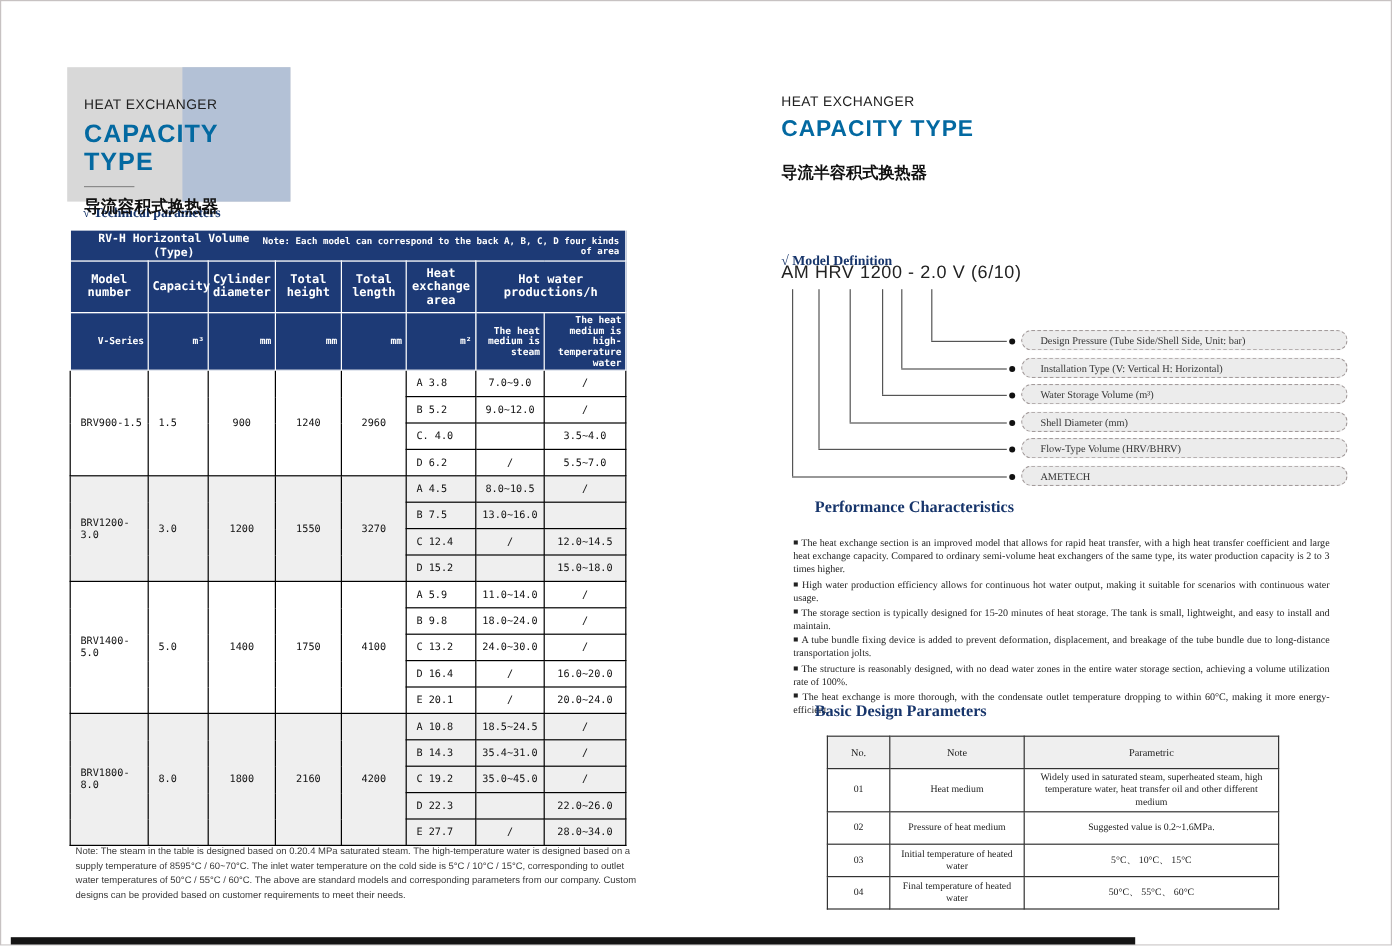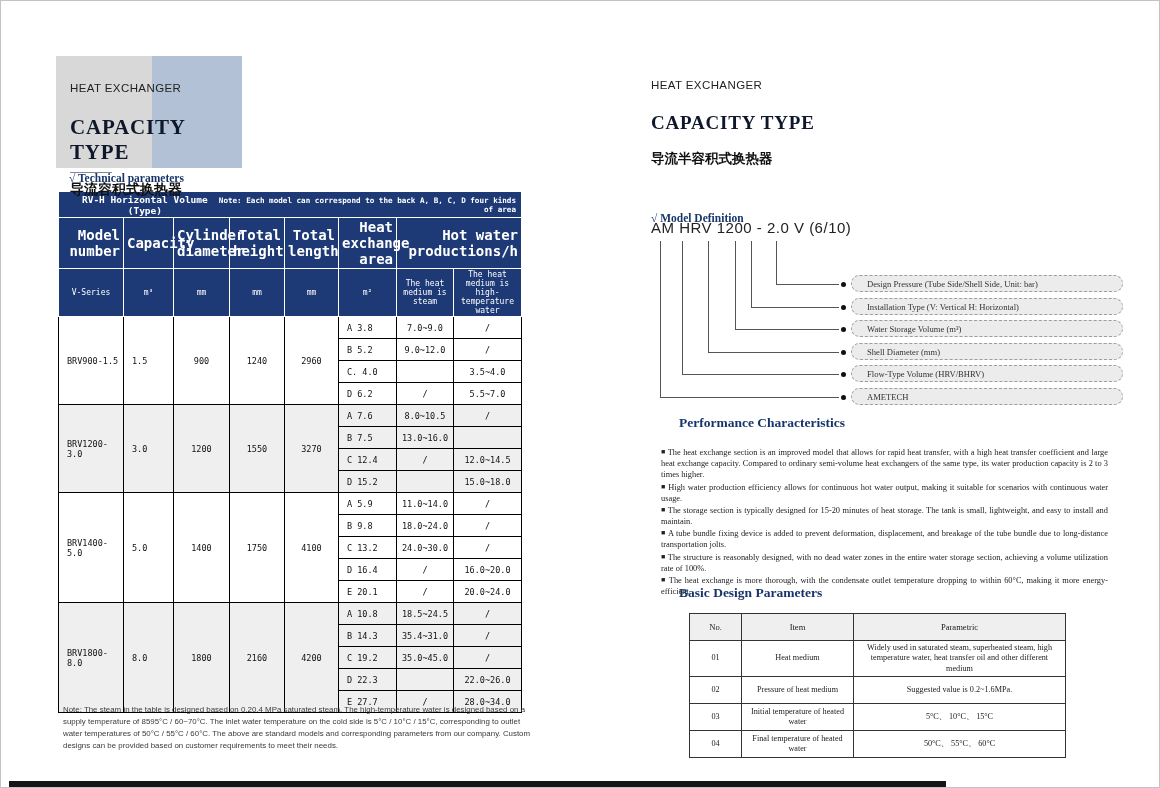--- a/index.html
+++ b/index.html
@@ -5,21 +5,21 @@
   html,body{margin:0;padding:0;background:#e8e8e8;}
   .page{position:relative;width:1160px;height:788px;background:#ffffff;
         border:1px solid #c7c2c2;box-sizing:border-box;overflow:hidden;
         font-family:"Liberation Sans",sans-serif;color:#1a1a1a;}
 
   
   .hdr-block{position:absolute;left:55px;top:55px;width:186px;height:112px;background:#d8d8d8;}
   .hdr-block .blue-half{position:absolute;right:0;top:0;width:90px;height:112px;background:#b3c1d6;}
   .hdr-inner{position:absolute;left:14px;top:26px;z-index:2;}
   .kicker{font-size:11.5px;color:#222;letter-spacing:.4px;}
-  .big-title{font-size:21px;font-weight:bold;color:#0f172a;letter-spacing:.8px;margin-top:21px;font-family:Liberation Serif, serif;}
+  .big-title{font-size:21px;font-weight:bold;color:#0369a1;letter-spacing:.8px;margin-top:6px;}
   .rule{width:42px;border-top:1px solid #8a8a8a;margin:7px 0 8px 0;}
   .cn{font-size:14px;font-weight:bold;color:#111;}
 
   
   .hdr-right{position:absolute;left:650px;top:78px;}
   .hdr-right .big-title{font-size:19px;}
   .hdr-right .cn{margin-top:16px;font-size:13.5px;}
 
   .section-label{position:absolute;font-family:"Liberation Serif",serif;font-weight:bold;
                  font-size:11.5px;color:#17356b;}
@@ -27,22 +27,22 @@
   
   table.tech{position:absolute;left:57px;top:190px;width:463px;border-collapse:collapse;
              table-layout:fixed;border:1px solid #000;
              font-family:"DejaVu Sans Mono",monospace;padding-left:16px;}
   table.tech th{background:#1d3a76;color:#fff;border:1px solid #fff;font-weight:bold;
                 padding:1px 3px;vertical-align:middle;}
   table.tech .trow{height:26px;}
   table.tech .trow .tflex{display:flex;justify-content:space-between;align-items:center;}
   table.tech .ttl{font-size:9.5px;padding-left:9px;}
   table.tech .tnote{font-size:7.6px;padding-right:2px;text-align:right;}
-  table.tech .labels th{font-size:14px;text-align:right;height:40px;}
-  table.tech .units th{font-size:8px;text-align:center;height:42px;font-weight:normal;}
+  table.tech .labels th{font-size:10px;text-align:center;height:40px;}
+  table.tech .units th{font-size:8px;text-align:right;height:42px;font-weight:bold;}
   table.tech td{border:1px solid #000;font-size:8.5px;height:21px;padding:0 2px;
                 text-align:center;color:#111;background:#fff;}
   table.tech td.lft{text-align:left;padding-left:8px;}
   table.tech tr.shade td{background:#efefef;}
   .footnote{position:absolute;left:62px;top:703px;width:474px;font-size:7.9px;
             line-height:1.5;color:#3a3a3a;}
 
   
   .modeldef{position:absolute;left:650px;top:218px;width:485px;height:196px;}
   .mcode{position:absolute;left:0;top:0;font-size:15px;color:#222;letter-spacing:.5px;white-space:nowrap;}
@@ -156,21 +156,21 @@
           <td class="lft">D 6.2</td>
           <td class="">/</td>
           <td class="">5.5~7.0</td>
         </tr>
         <tr class="shade">
           <td rowspan="4" class="lft">BRV1200-3.0</td>
           <td rowspan="4" class="lft">3.0</td>
           <td rowspan="4" class="">1200</td>
           <td rowspan="4" class="">1550</td>
           <td rowspan="4" class="">3270</td>
-          <td class="lft">A 7.6</td>
+          <td class="lft">A 4.5</td>
           <td class="">8.0~10.5</td>
           <td class="">/</td>
         </tr>
         <tr class="shade">
           <td class="lft">B 7.5</td>
           <td class="">13.0~16.0</td>
           <td class=""></td>
         </tr>
         <tr class="shade">
           <td class="lft">C 12.4</td>
@@ -297,21 +297,21 @@
 
   <table class="basic">
     <colgroup>
         <col style="width:52px">
         <col style="width:112px">
         <col style="width:212px">
       </colgroup>
     <thead>
       <tr>
         <th>No.</th>
-        <th>Item</th>
+        <th>Note</th>
         <th>Parametric</th>
       </tr>
     </thead>
     <tbody id="basic-body">
         <tr>
           <td>01</td>
           <td>Heat medium</td>
           <td>Widely used in saturated steam, superheated steam, high temperature water, heat transfer oil and other different medium</td>
         </tr>
         <tr>

